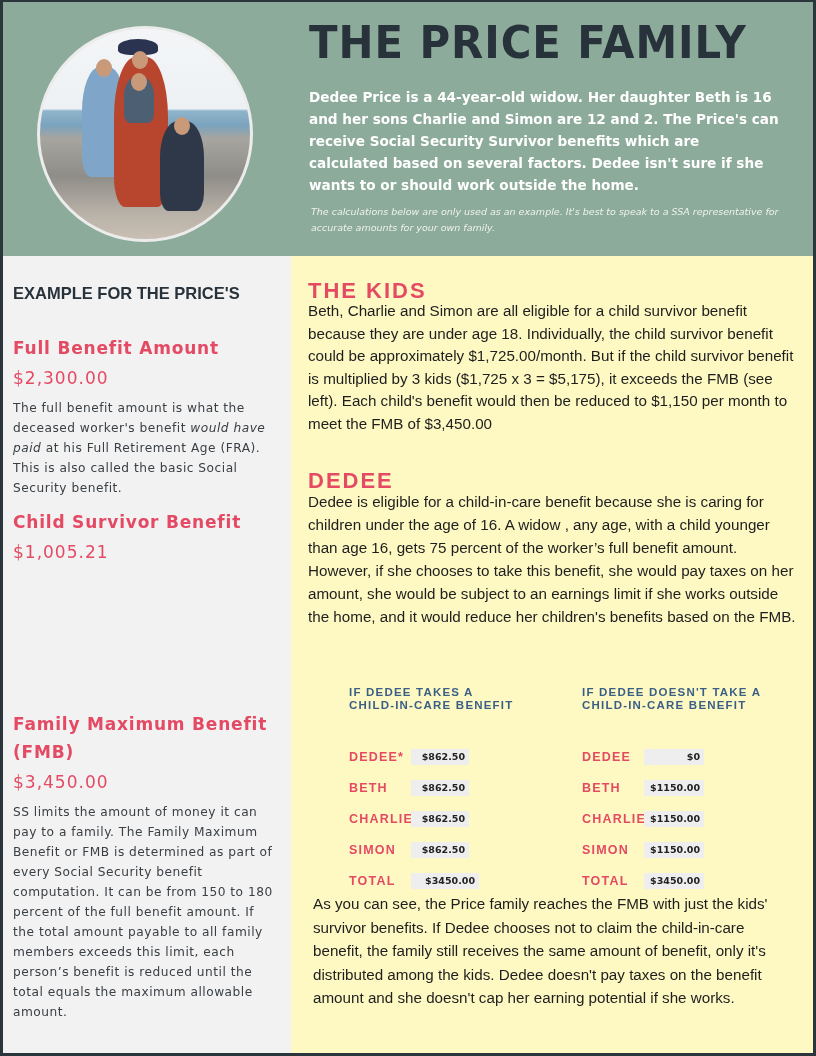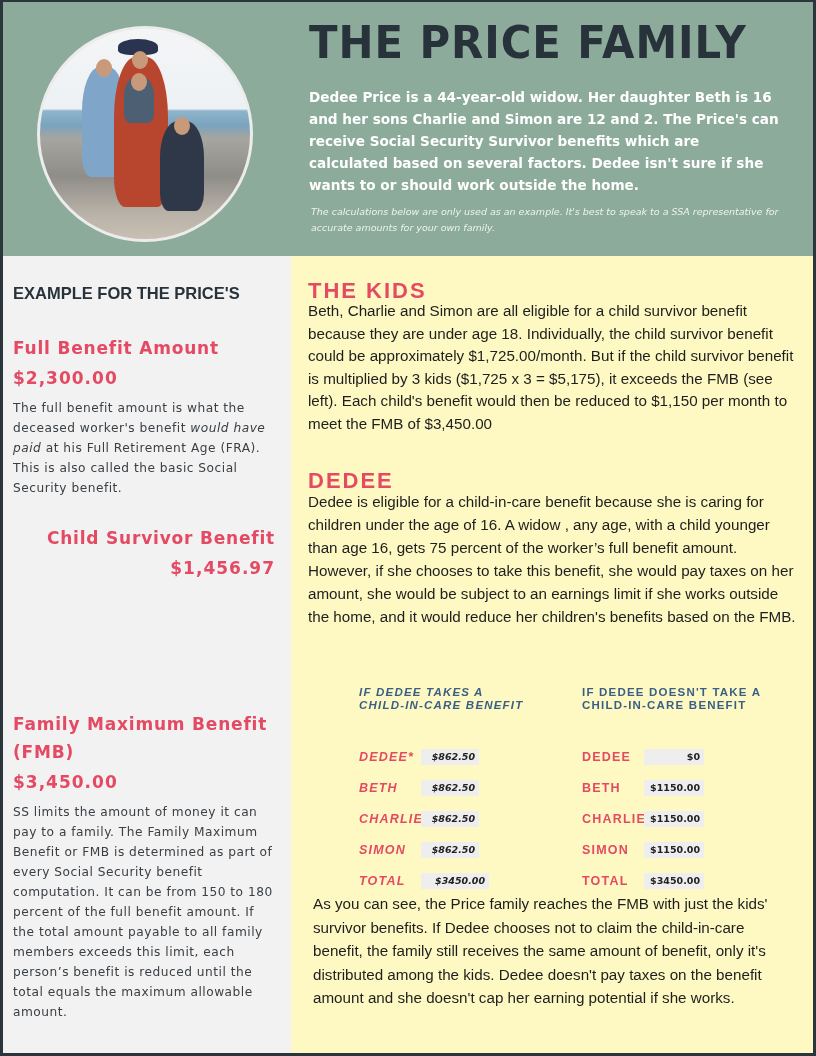--- a/index.html
+++ b/index.html
@@ -53,21 +53,21 @@
     position: absolute; left: 10px; top: 28px;
     font-family: Liberation Sans, sans-serif; font-weight: bold; font-size: 16.5px;
     color: #28323a;
   }
   .lblock { position: absolute; left: 10px; width: 262px; }
   .lblock .ltitle {
     font-family: "DejaVu Sans", sans-serif; font-weight: bold; font-size: 17px;
     color: #e44a63; letter-spacing: 0.8px; line-height: 28px;
   }
   .lblock .lamount {
-    font-family: "DejaVu Sans", sans-serif; font-weight: bold; font-size: 17px;
+    font-family: "DejaVu Sans", sans-serif; font-weight: normal; font-size: 17px;
     color: #e44a63; letter-spacing: 1px; line-height: 28px; margin-top: 2px;
   }
   .lblock .lbody {
     font-family: "DejaVu Sans", sans-serif; font-size: 12.2px; color: #3b4045;
     line-height: 20px; letter-spacing: 0.5px; margin-top: 6px;
   }
   .right-col { position: absolute; left: 288px; top: 254px; width: 522px; height: 797px; }
   .rheading {
     position: absolute; left: 17px;
     font-family: "Liberation Sans", sans-serif; font-weight: bold; font-size: 22px;
@@ -87,21 +87,21 @@
   .tbl .trow { display: flex; align-items: center; height: 31px; }
   .tbl .tname {
     width: 62px; font-family: "Liberation Sans", sans-serif; font-weight: bold;
     font-size: 12.5px; color: #e44a63; letter-spacing: 1.2px; white-space: nowrap;
   }
   .tbl .tval {
     background: #eeeeee; font-family: "DejaVu Sans", sans-serif; font-weight: bold;
     font-size: 9.5px; color: #222; padding: 2px 4px; height: 12px; line-height: 12px;
     text-align: right;
   }
-  .tbl.t1 { left: 68px; font-style: italic; }
+  .tbl.t1 { left: 58px; }
   .tbl.t1 .tval { width: 50px; }
   .tbl.t2 { left: 291px; }
   .tbl.t2 .tname { width: 62px; }
   .tbl.t2 .tval { width: 52px; }
   .closing { top: 636px; line-height: 23.5px; left: 22px; width: 480px; }
 </style>
 </head>
 <body>
 
 <div class="page">
@@ -125,23 +125,23 @@
 
   <div class="left-col">
     <div class="left-heading">EXAMPLE FOR THE PRICE'S</div>
 
     <div class="lblock" style="top:78px;">
       <div class="ltitle">Full Benefit Amount</div>
       <div class="lamount">$2,300.00</div>
       <div class="lbody"><span>The full benefit amount is what the deceased worker's benefit </span><em>would have paid</em><span> at his Full Retirement Age (FRA). This is also called the basic Social Security benefit.</span></div>
     </div>
 
-    <div class="lblock" style="top:268px;text-align:right;">
+    <div class="lblock" style="top:252px;">
       <div class="ltitle">Child Survivor Benefit</div>
-      <div class="lamount">$1,456.97</div>
+      <div class="lamount">$1,005.21</div>
     </div>
 
     <div class="lblock" style="top:454px;">
       <div class="ltitle">Family Maximum Benefit (FMB)</div>
       <div class="lamount">$3,450.00</div>
       <div class="lbody">SS limits the amount of money it can pay to a family. The Family Maximum Benefit or FMB  is determined as part of every Social Security benefit computation. It can be from 150 to 180 percent of the full benefit amount. If the total amount payable to all family members exceeds this limit, each person’s benefit is reduced until the total equals the maximum allowable amount.</div>
     </div>
   </div>
 
   <div class="right-col">

